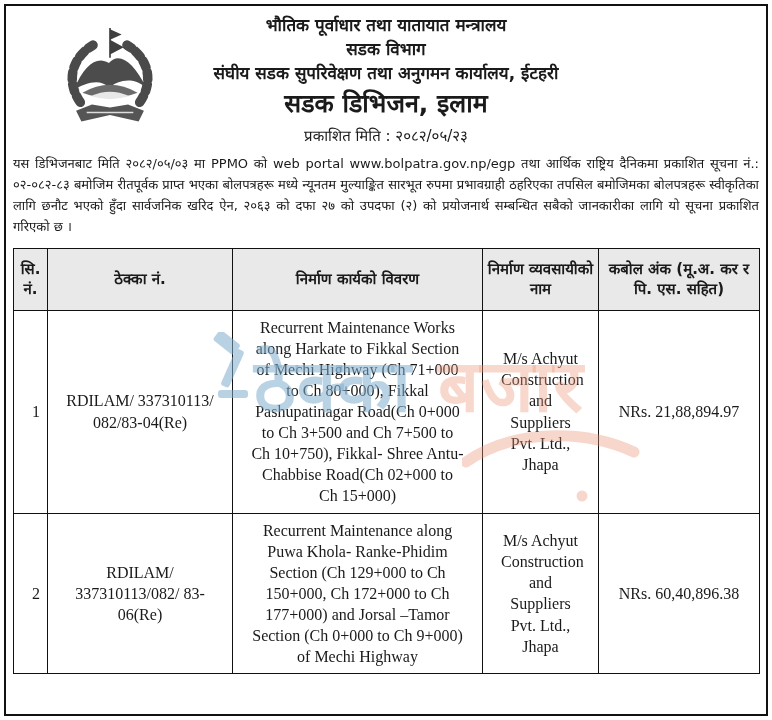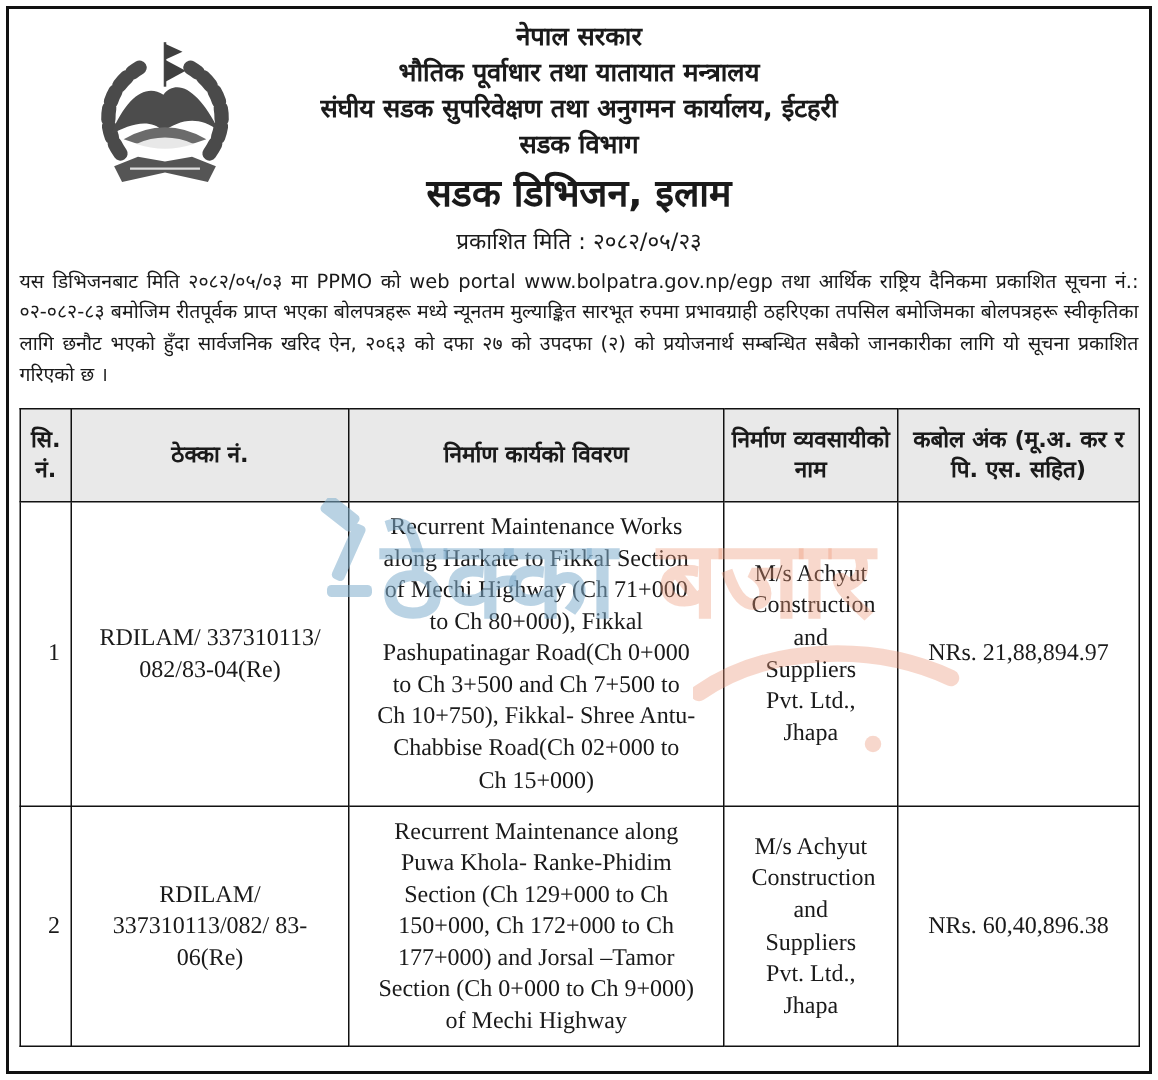--- a/index.html
+++ b/index.html
@@ -132,24 +132,23 @@
     <path d="M16,60 C26,36 38,28 49,35 C58,24 72,33 84,58 C70,47 58,52 49,58 C40,49 27,54 16,60 Z" fill="#4c4c4c"></path>
 
     <path d="M24,63 Q50,48 76,63 Q50,73 24,63 Z" fill="#6b6b6b"></path>
     <path d="M32,66 Q50,58 68,66 Q50,72 32,66 Z" fill="#e8e8e8"></path>
 
     <path d="M18,80 L33,74 L50,77 L67,74 L82,80 L77,90 L50,84 L23,90 Z" fill="#555"></path>
     <line x1="28" y1="81.5" x2="72" y2="81.5" stroke="#ddd" stroke-width="1.4"></line>
   </svg>
 
   <div class="header">
-    <div class="hdr-line">नेपाल सरकार</div>
     <div class="hdr-line">भौतिक पूर्वाधार तथा यातायात मन्त्रालय</div>
+    <div class="hdr-line">सडक विभाग</div>
     <div class="hdr-line">संघीय सडक सुपरिवेक्षण तथा अनुगमन कार्यालय, ईटहरी</div>
-    <div class="hdr-line">सडक विभाग</div>
     <div class="division-title">सडक डिभिजन, इलाम</div>
     <div class="published">
       <span>प्रकाशित मिति :</span>
       <span>२०८२/०५/२३</span>
     </div>
   </div>
 
   <div class="body-text">यस डिभिजनबाट मिति २०८२/०५/०३ मा PPMO को web portal www.bolpatra.gov.np/egp तथा आर्थिक राष्ट्रिय दैनिकमा प्रकाशित सूचना नं.: ०२-०८२-८३ बमोजिम रीतपूर्वक प्राप्त भएका बोलपत्रहरू मध्ये न्यूनतम मुल्याङ्कित सारभूत रुपमा प्रभावग्राही ठहरिएका तपसिल बमोजिमका बोलपत्रहरू स्वीकृतिका लागि छनौट भएको हुँदा सार्वजनिक खरिद ऐन, २०६३ को दफा २७ को उपदफा (२) को प्रयोजनार्थ सम्बन्धित सबैको जानकारीका लागि यो सूचना प्रकाशित गरिएको छ ।</div>
 
   <table class="notice-table">

